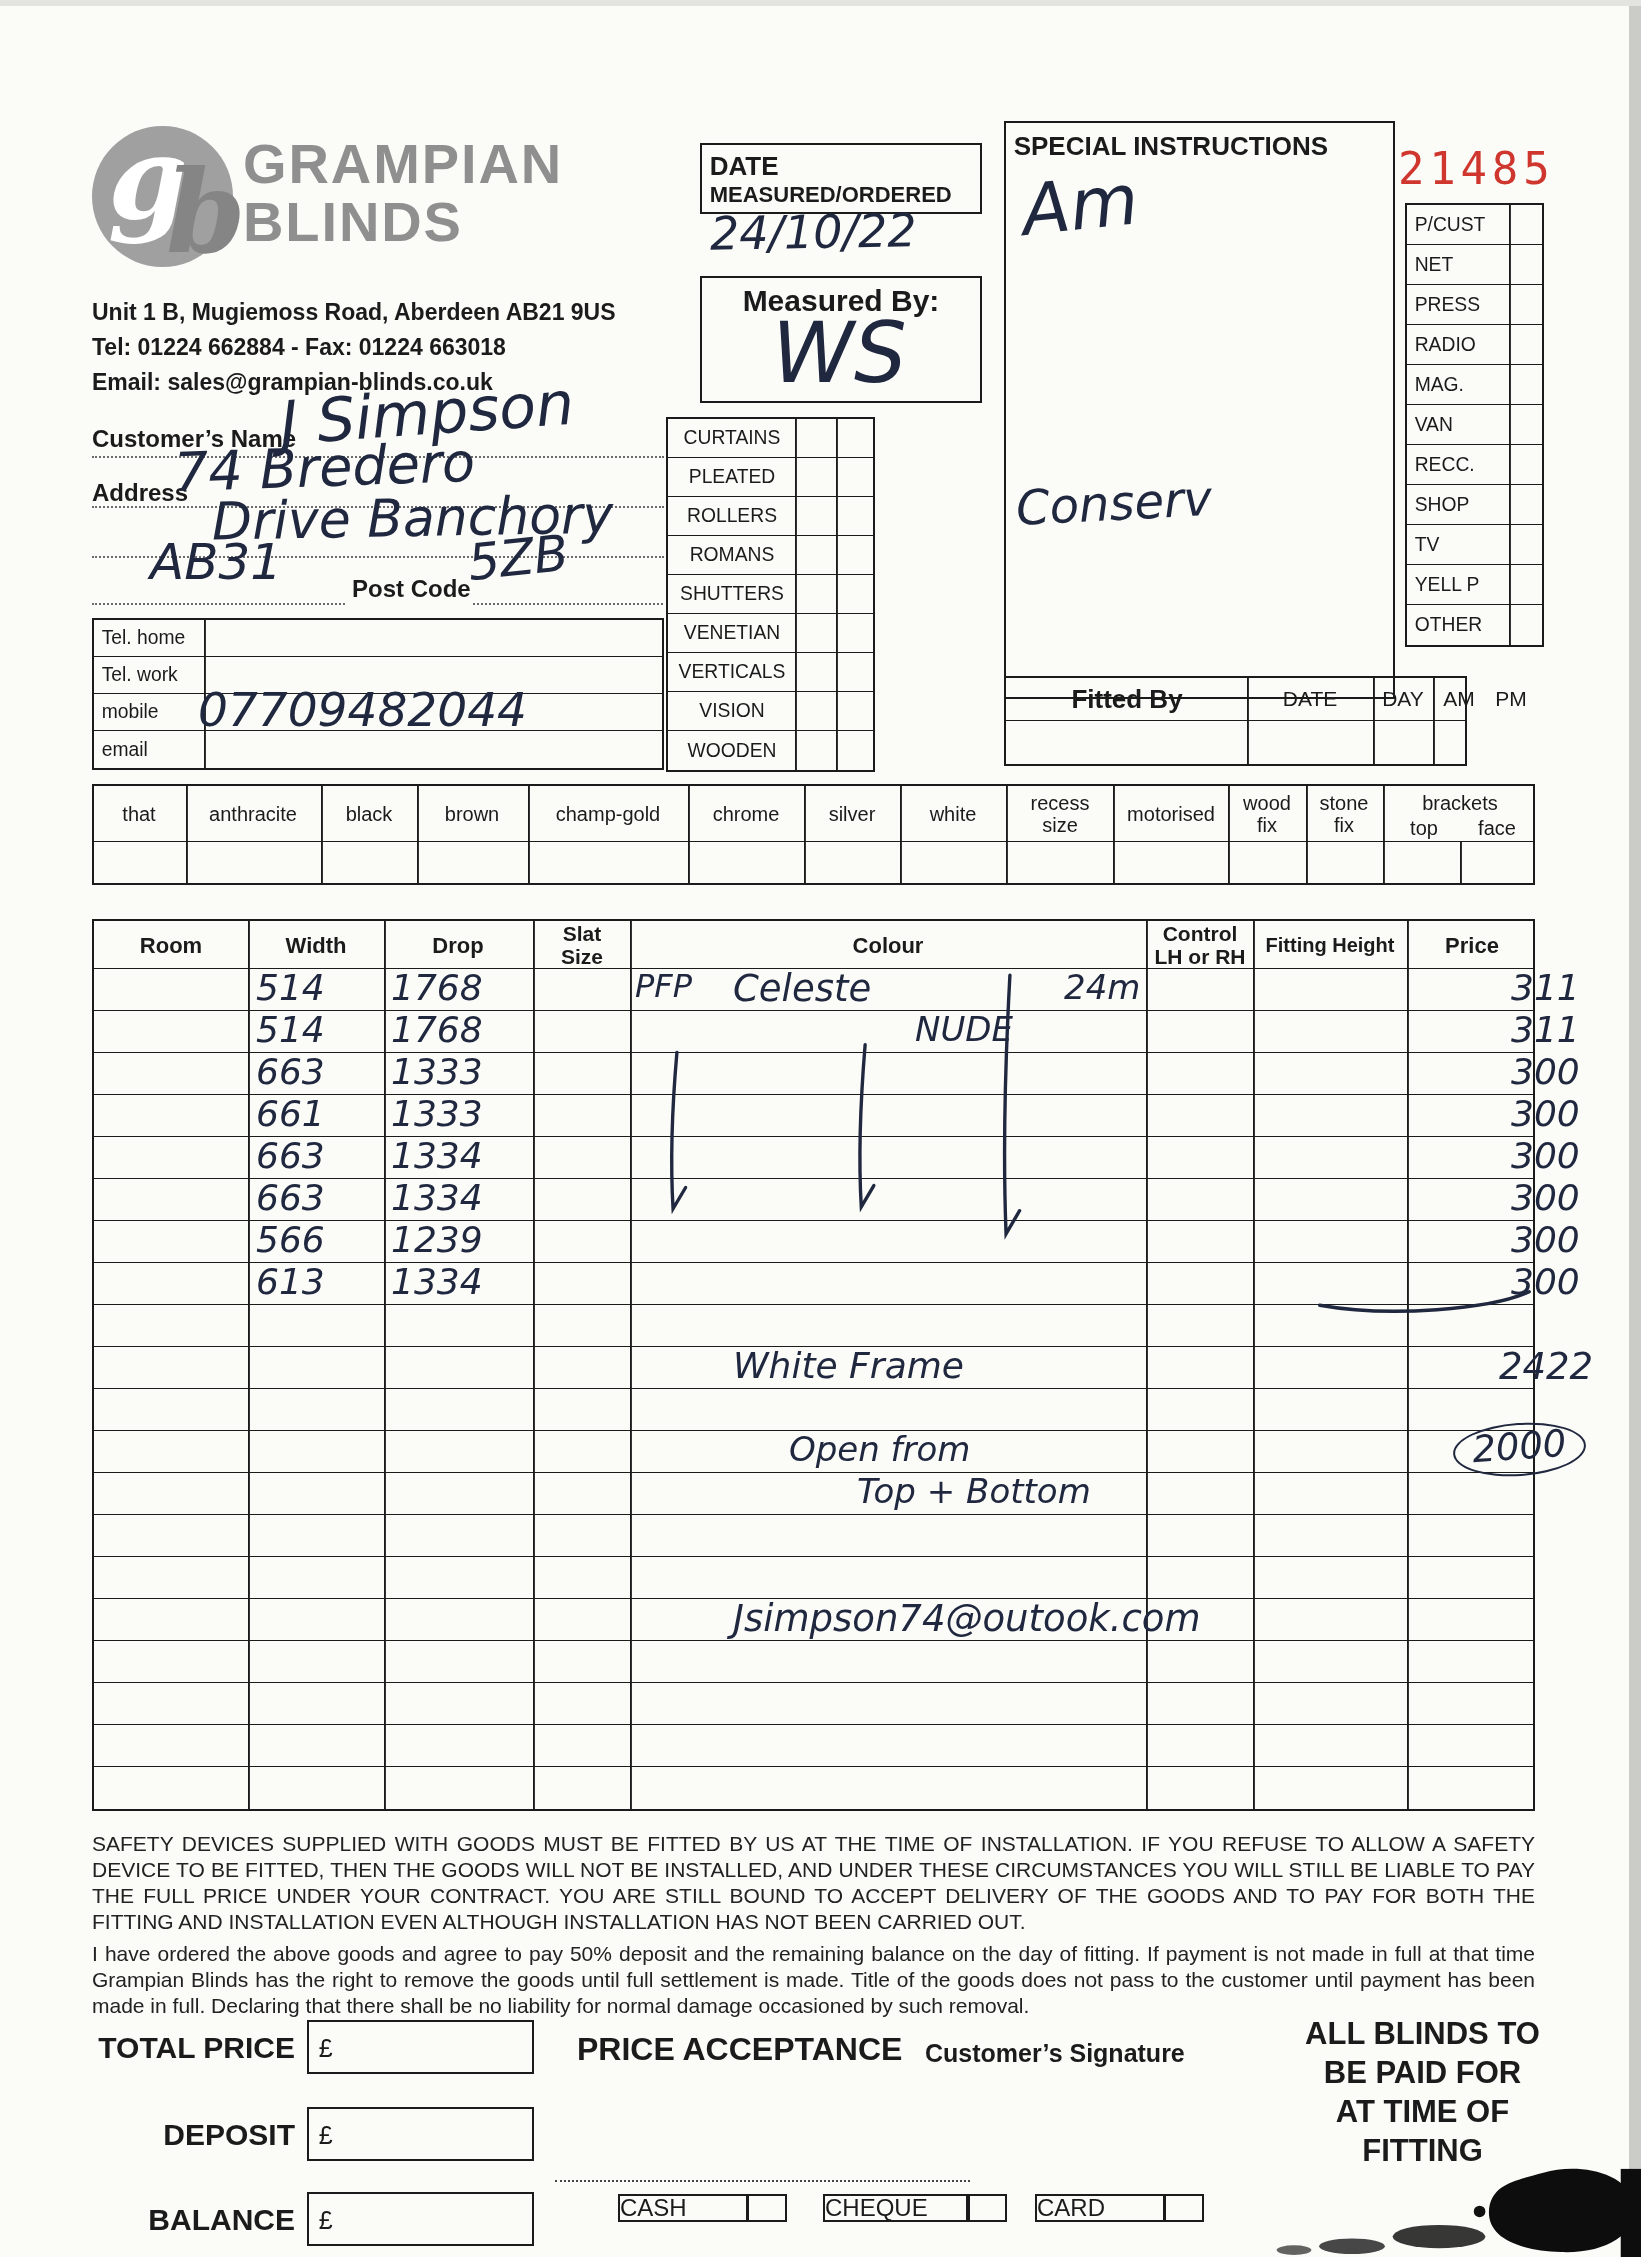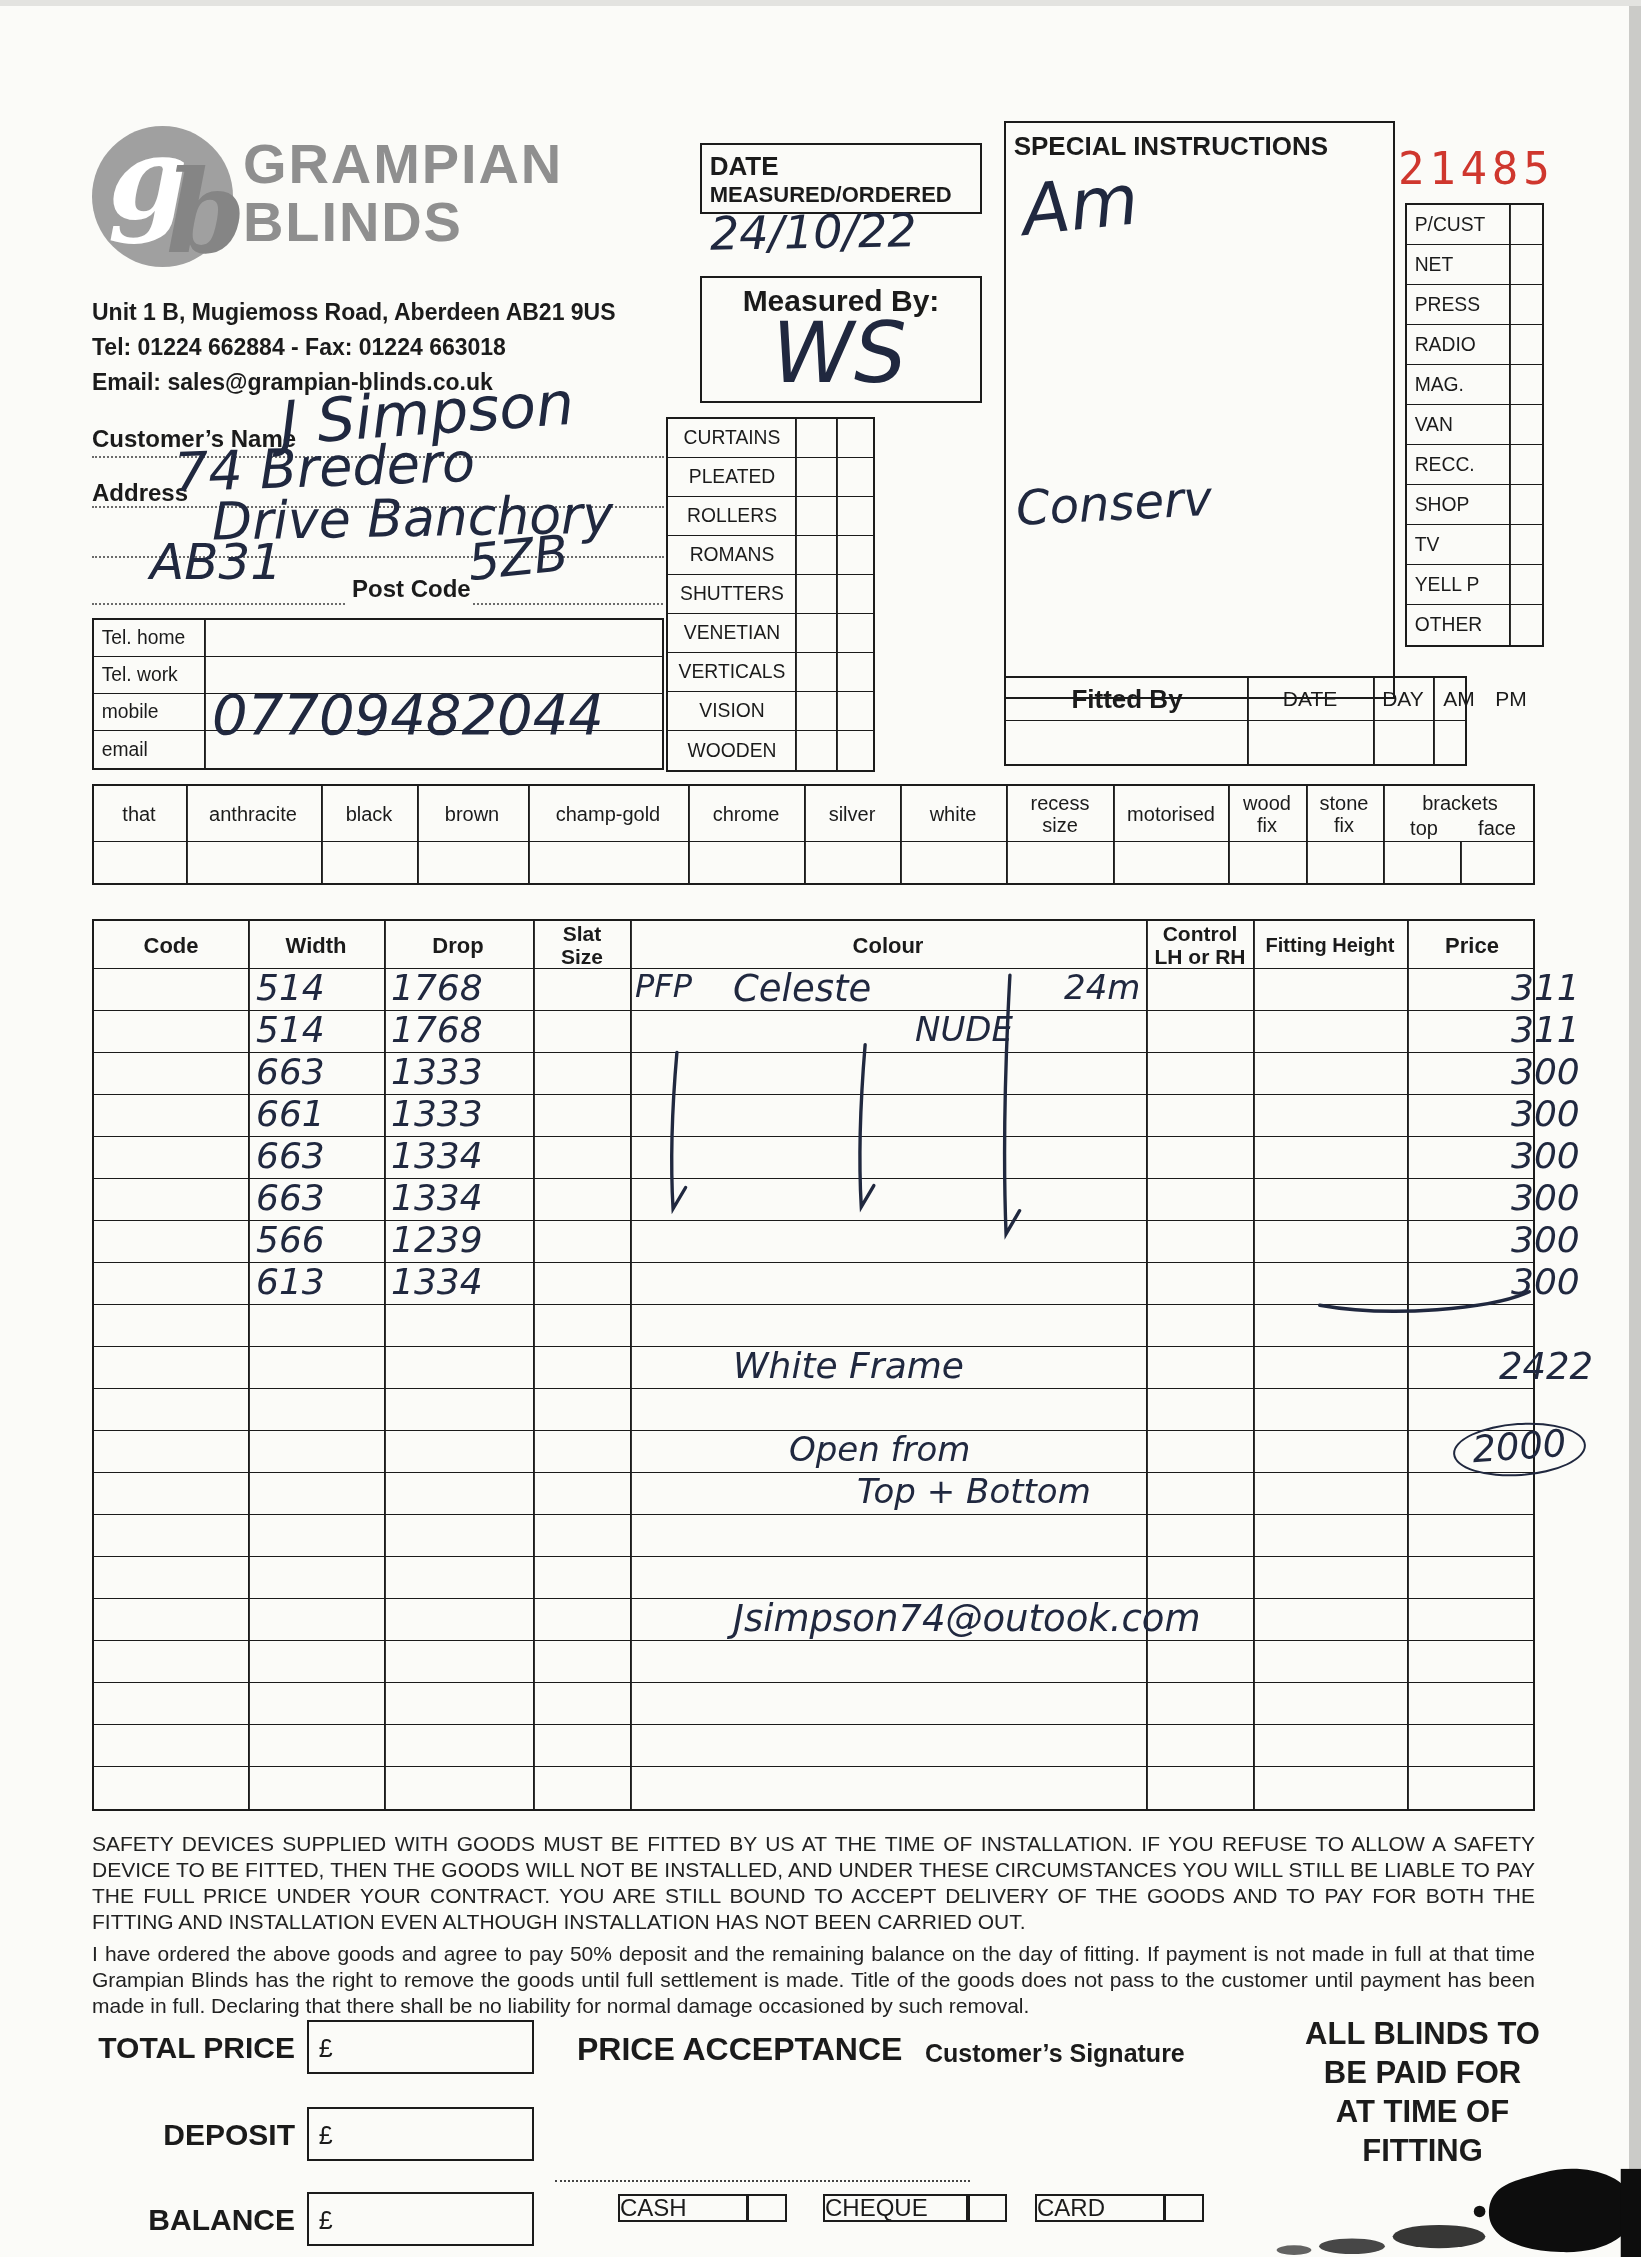--- a/index.html
+++ b/index.html
@@ -107,21 +107,21 @@
 
   <div class="tbl" style="left:92px;top:618px;width:572px;">
     <div class="row ct-row">
       <span class="cl">Tel. home</span>
     </div>
     <div class="row ct-row">
       <span class="cl">Tel. work</span>
     </div>
     <div class="row ct-row">
       <span class="cl">mobile</span>
-      <span class="hw" style="left:118px;top:-11.6px;font-size:56px;">07709482044</span>
+      <span class="hw" style="left:104px;top:-11.6px;font-size:47px;">07709482044</span>
     </div>
     <div class="row ct-row">
       <span class="cl">email</span>
     </div>
   </div>
 
   <div class="bx" style="left:700px;top:143px;width:282px;height:71px;padding:5.8px 7.7px;">
     <div class="lbl" style="font-size:26px;">DATE</div>
     <div class="lbl" style="font-size:22px;">MEASURED/ORDERED</div>
   </div>
@@ -240,21 +240,21 @@
       </span>
       <span class="fc" style="left:1366px;top:17.4px;">brackets</span>
       <span class="fc" style="left:1330px;top:42px;">top</span>
       <span class="fc" style="left:1403px;top:42px;">face</span>
     </div>
     <div class="row fin-row2"></div>
   </div>
 
   <div class="tbl" style="left:92px;top:919px;width:1443px;">
     <div class="row mt-head">
-      <span class="hc" style="left:77px;">Code</span>
+      <span class="hc" style="left:77px;">Room</span>
       <span class="hc" style="left:222px;">Width</span>
       <span class="hc" style="left:364px;">Drop</span>
       <span class="hc" style="left:488px;">
         <div class="sub">Slat</div>
         <div class="sub">Size</div>
       </span>
       <span class="hc" style="left:794px;">Colour</span>
       <span class="hc" style="left:1106px;">
         <div class="sub">Control</div>
         <div class="sub">LH or RH</div>

